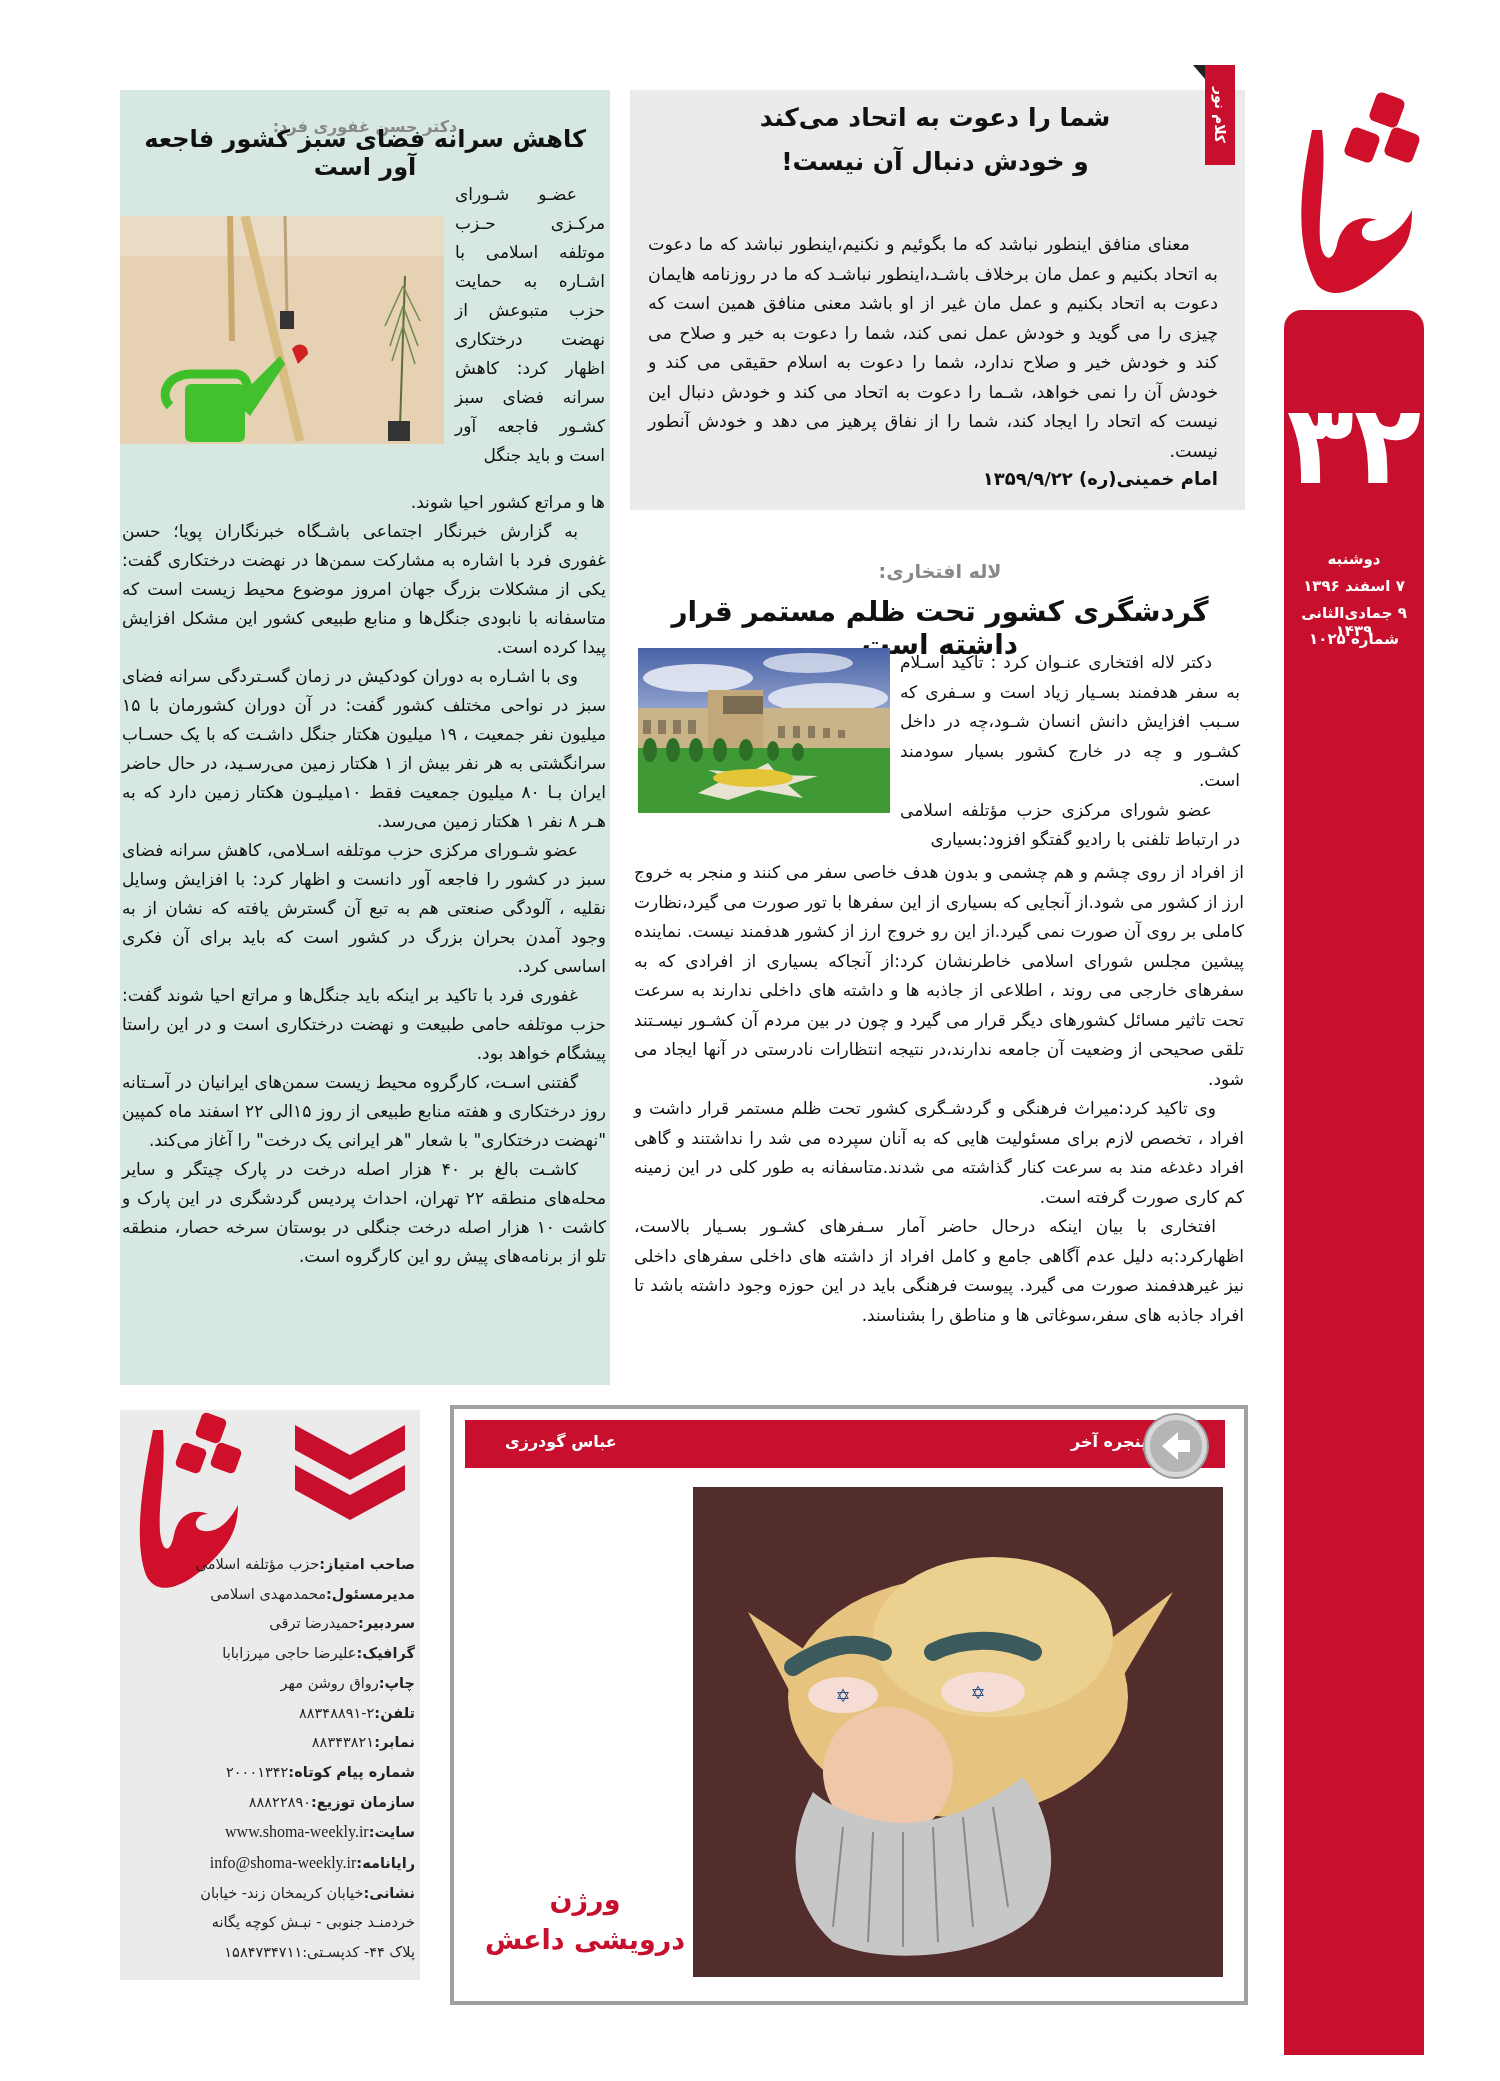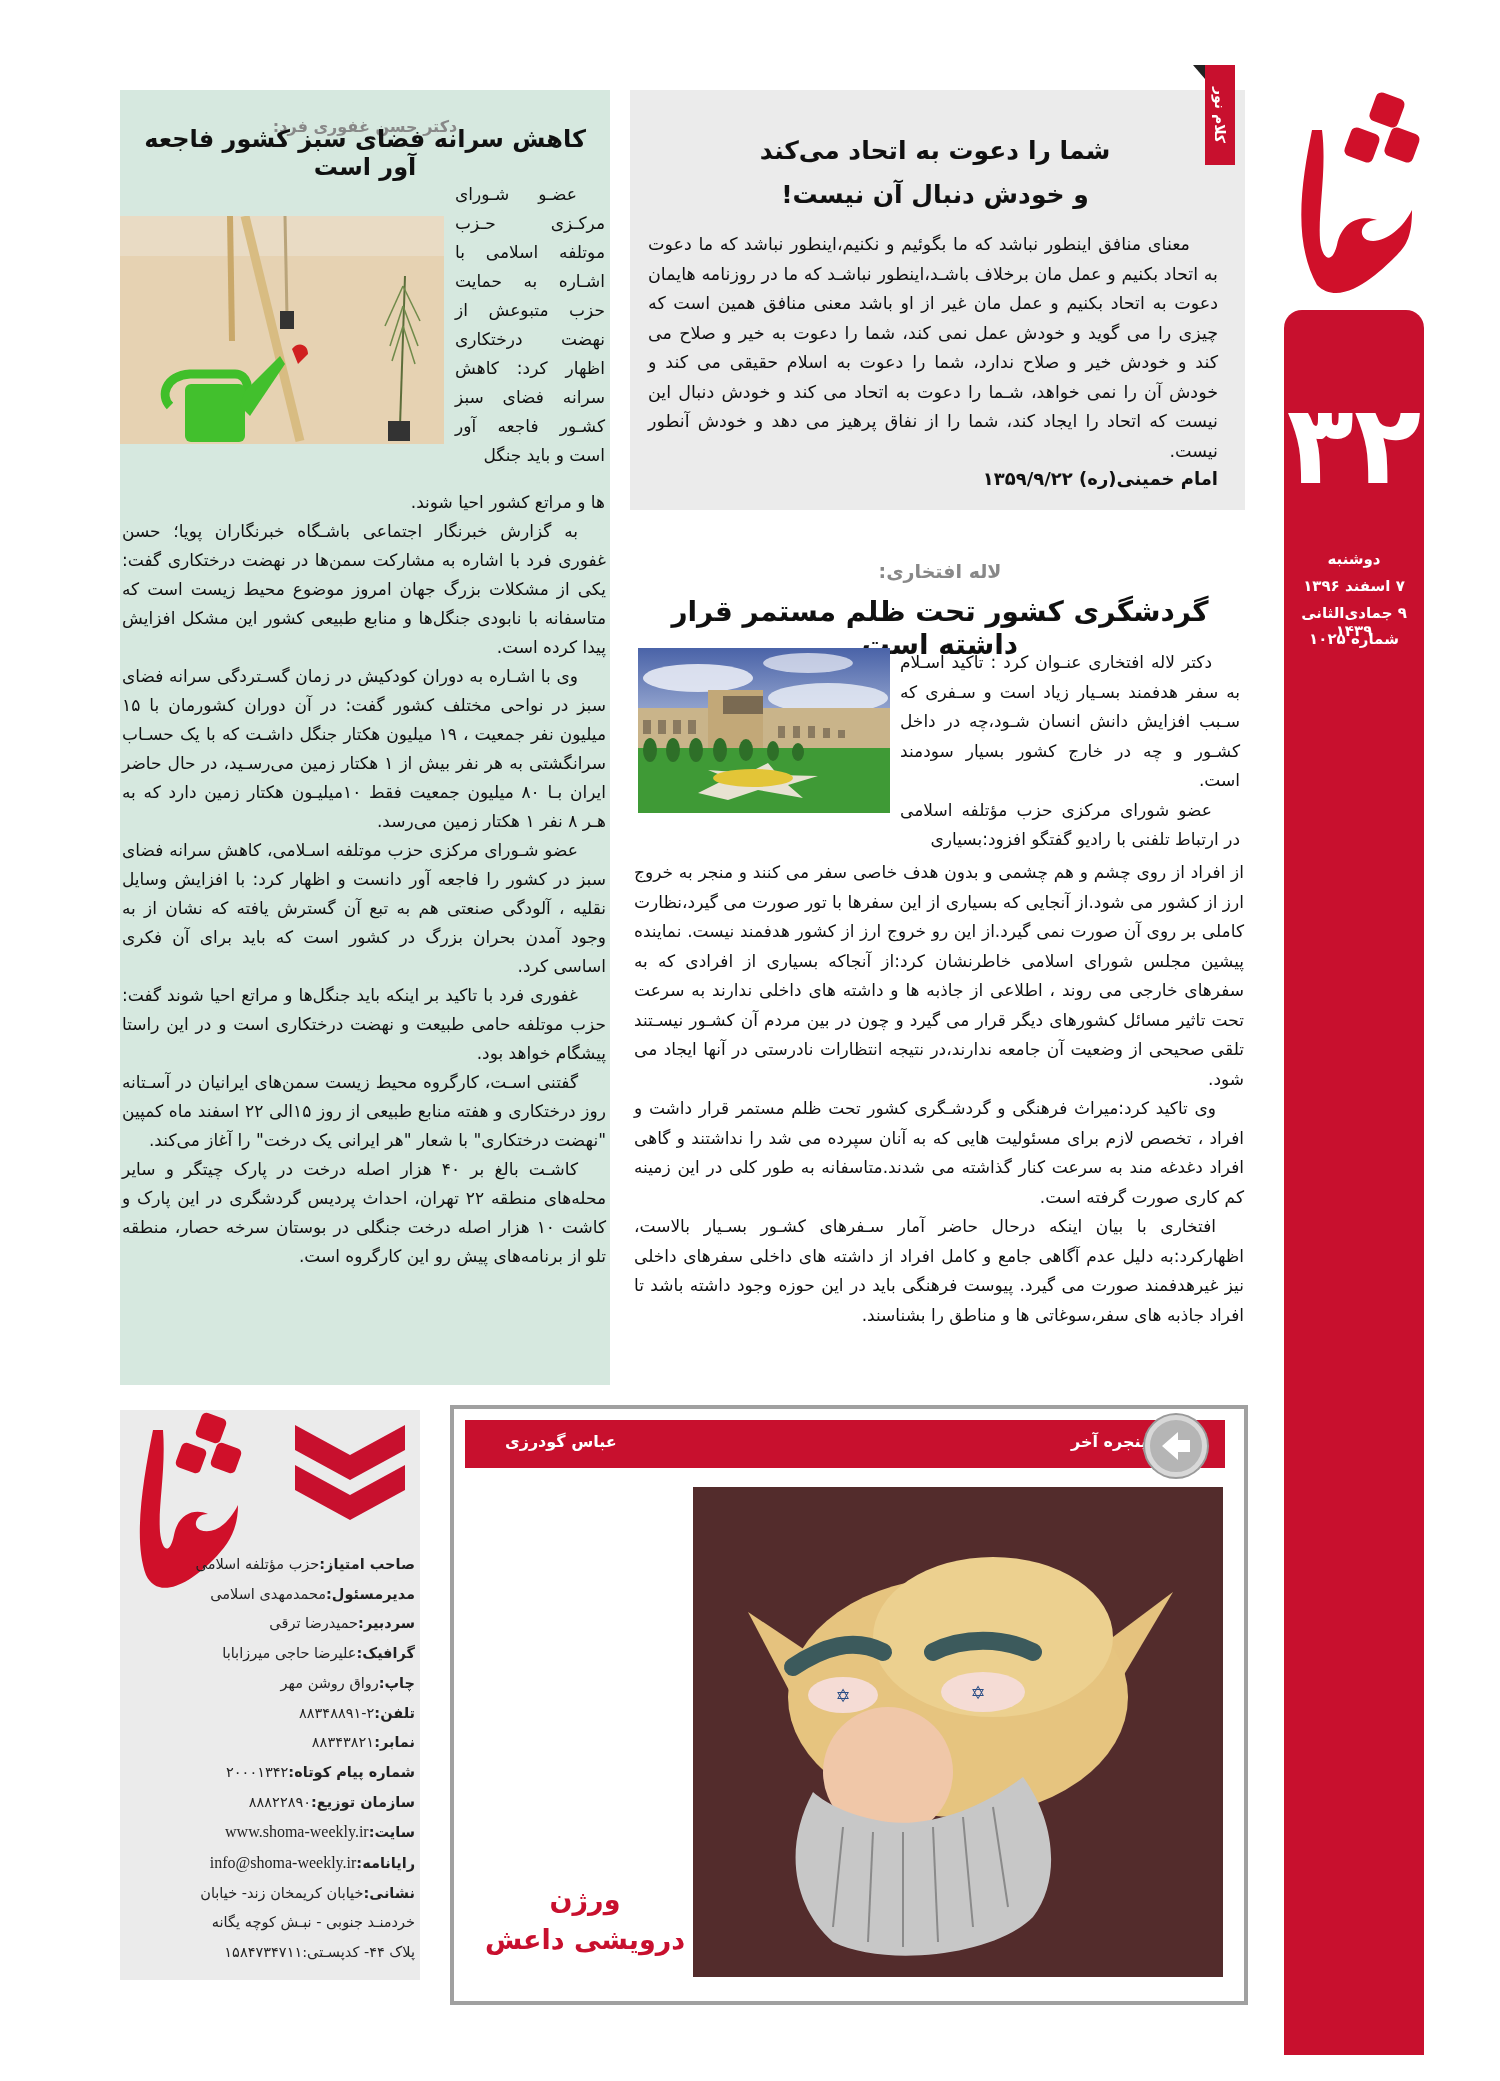--- a/index.html
+++ b/index.html
@@ -11,21 +11,21 @@
   #masthead { position: absolute; left: 1272px; top: 60px; width: 170px; height: 1940px; }
   #logo-big { position: absolute; left: 10px; top: 10px; width: 150px; height: 240px; }
   #issue-box { position: absolute; left: 12px; top: 250px; width: 140px; height: 1745px; background: #c8102e; border-radius: 18px 18px 0 0; }
   #page-number { position: absolute; top: 80px; width: 100%; text-align: center; color: #fff; font-size: 110px; font-weight: bold; font-family: "DejaVu Sans", sans-serif; line-height: 1; }
   .issue-meta { position: absolute; width: 100%; text-align: center; color: #fff; font-size: 15px; font-weight: bold; direction: rtl; }
 
   
   #quote-box { position: absolute; left: 630px; top: 90px; width: 615px; height: 420px; background: #ebebeb; }
   #quote-tag { position: absolute; left: 1205px; top: 65px; width: 30px; height: 100px; background: #c8102e; color: #fff; font-size: 14px; font-weight: bold; writing-mode: vertical-rl; text-align: center; line-height: 30px; }
   #quote-tag-corner { position: absolute; left: 1193px; top: 65px; width: 0; height: 0; border-top: 14px solid #222; border-left: 12px solid transparent; }
-  #quote-title { position: absolute; left: 650px; top: 129px; width: 570px; text-align: center; font-size: 25px; font-weight: bold; line-height: 44px; direction: rtl; }
+  #quote-title { position: absolute; left: 650px; top: 96px; width: 570px; text-align: center; font-size: 25px; font-weight: bold; line-height: 44px; direction: rtl; }
   #quote-body { position: absolute; left: 648px; top: 230px; width: 570px; font-size: 17.5px; line-height: 29.5px; }
   #quote-source { position: absolute; left: 648px; top: 468px; width: 570px; font-size: 18px; font-weight: bold; direction: rtl; text-align: right; }
 
   
   #tour-kicker { position: absolute; left: 640px; top: 560px; width: 600px; text-align: center; font-size: 19px; color: #888; font-weight: bold; direction: rtl; }
   #tour-title { position: absolute; left: 640px; top: 595px; width: 600px; text-align: center; font-size: 28px; font-weight: bold; direction: rtl; }
   #tour-photo { position: absolute; left: 638px; top: 648px; width: 252px; height: 165px; overflow: hidden; }
   #tour-lead { position: absolute; left: 900px; top: 648px; width: 340px; font-size: 17px; line-height: 29.5px; }
   #tour-body { position: absolute; left: 634px; top: 858px; width: 610px; font-size: 17px; line-height: 29.5px; }
   .indent { text-indent: 28px; }

